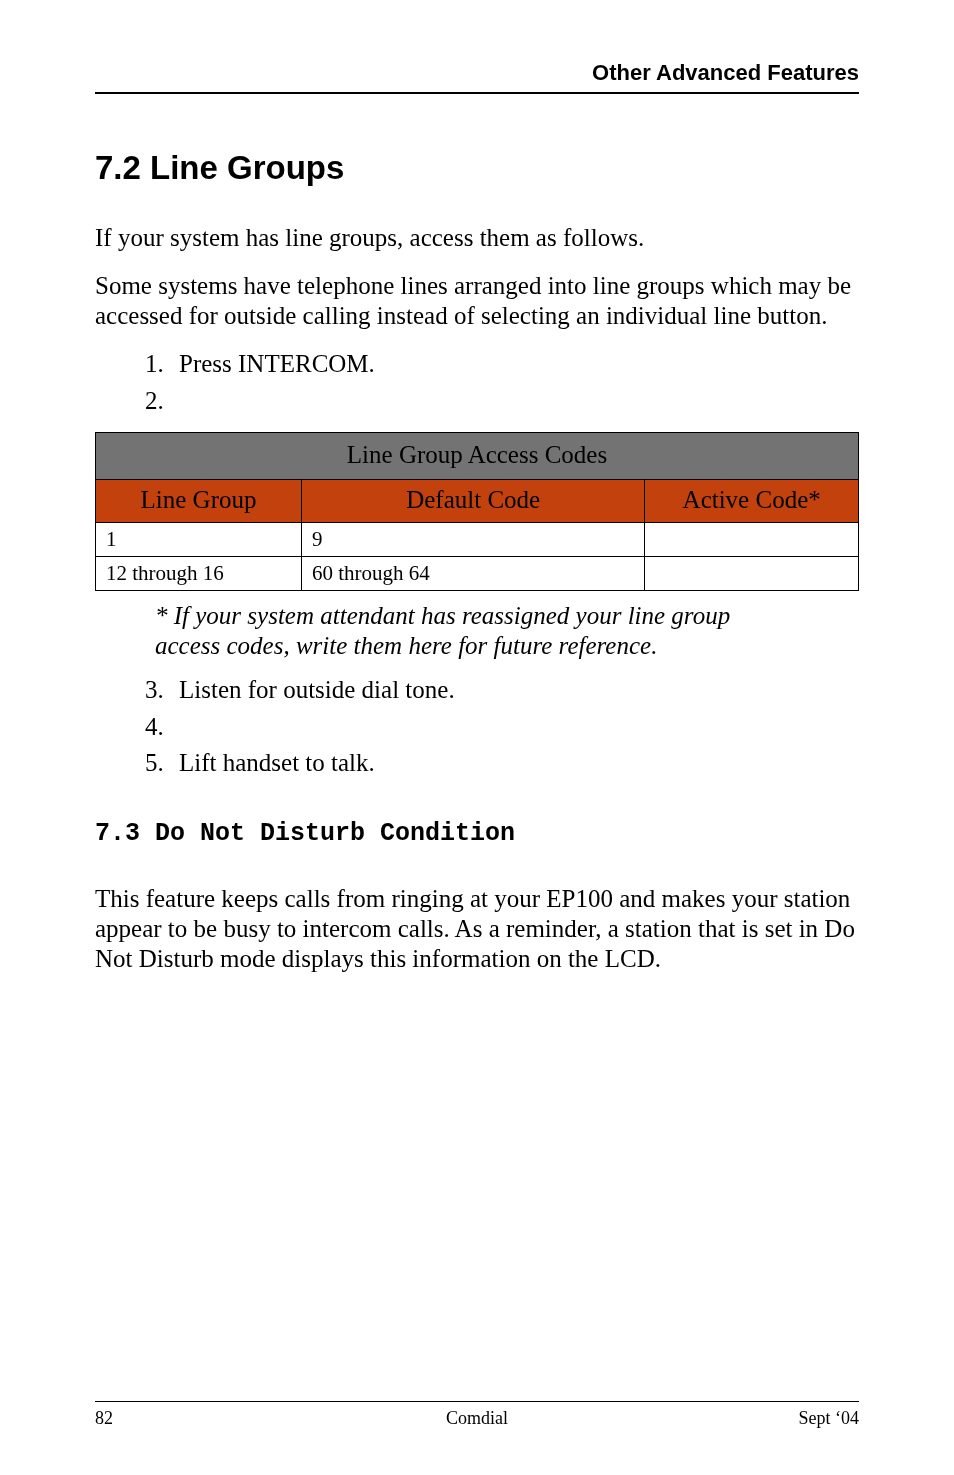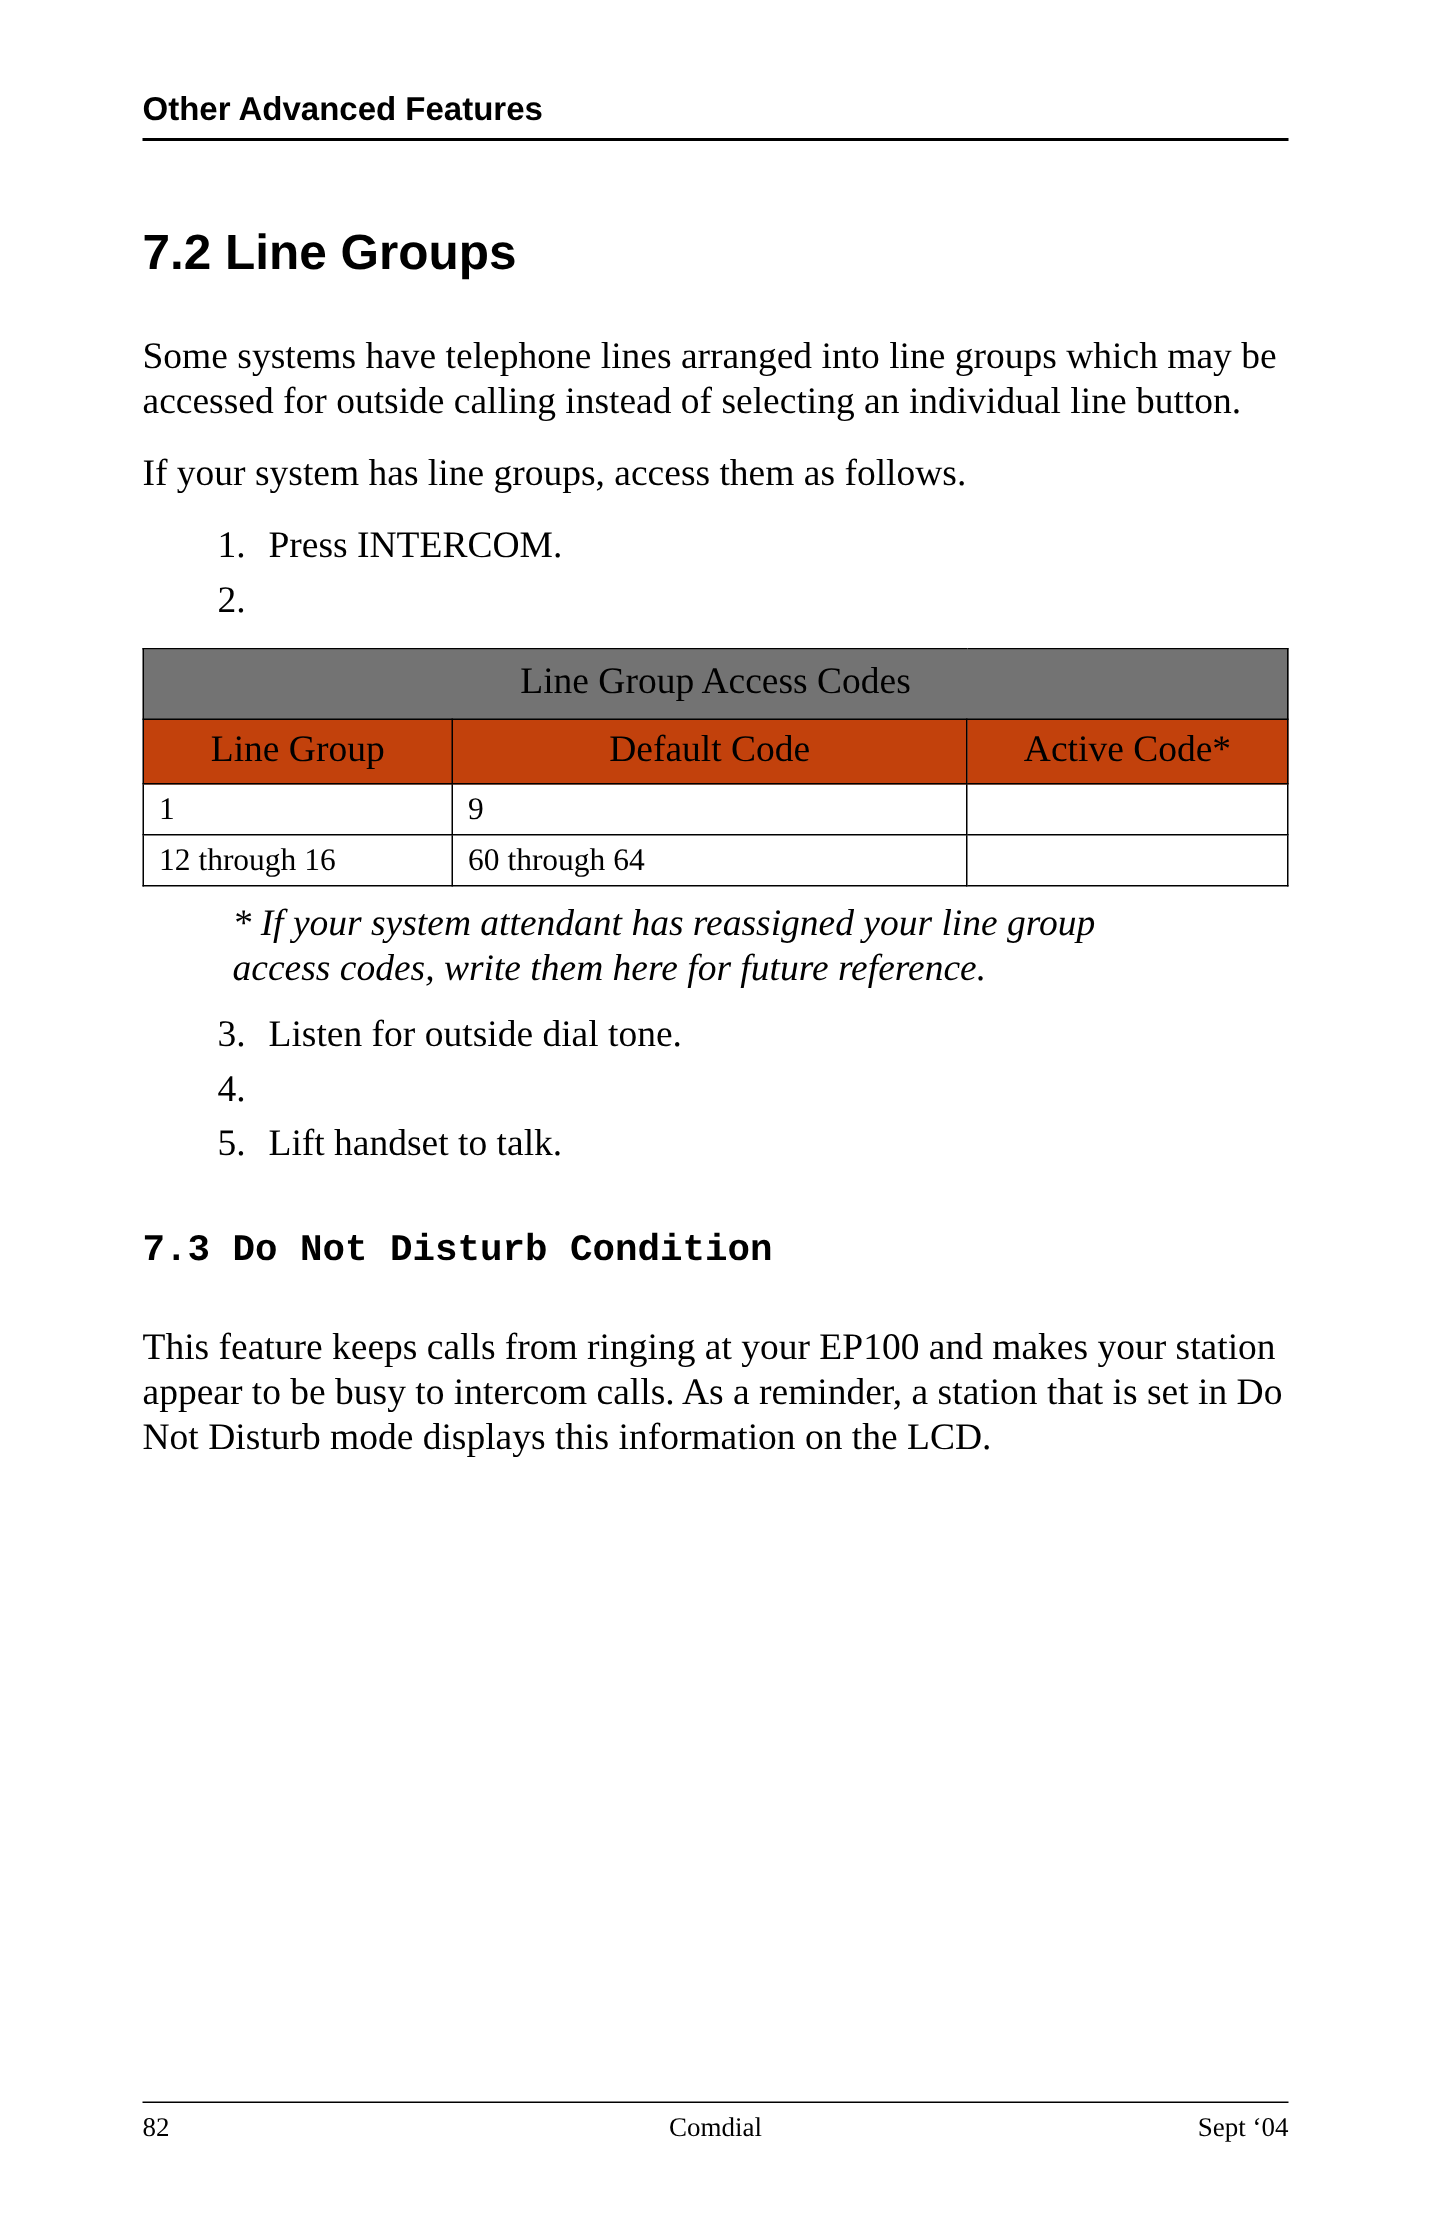--- a/index.html
+++ b/index.html
@@ -17,20 +17,21 @@
     box-sizing: border-box;
     height: 100%;
     position: relative;
   }
   .header-line {
     font-family: Helvetica, Arial, sans-serif;
     font-weight: bold;
     font-size: 22px;
     padding-bottom: 6px;
     border-bottom: 2px solid #000;
+    text-align: right;
   }
   .section-title {
     font-family: Helvetica, Arial, sans-serif;
     font-weight: bold;
     font-size: 33px;
     margin-top: 55px;
     margin-bottom: 36px;
   }
   .section-title-2 {
     font-family: Liberation Mono, monospace;
@@ -111,23 +112,23 @@
 </style>
 </head>
 <body>
 
 <div class="page">
 
   <div class="header-line">Other Advanced Features</div>
 
   <div class="section-title">7.2  Line Groups</div>
 
+  <div class="body-text">If your system has line groups, access them as follows.</div>
+
   <div class="body-text">Some systems have telephone lines arranged into line groups which may be accessed for outside calling instead of selecting an individual line button.</div>
-
-  <div class="body-text">If your system has line groups, access them as follows.</div>
 
   <div class="ol-item">
     <span class="ol-num">1.</span>
     <span>Press INTERCOM.</span>
   </div>
   <div class="ol-item">
     <span class="ol-num">2.</span>
   </div>
 
   <table class="codes">

